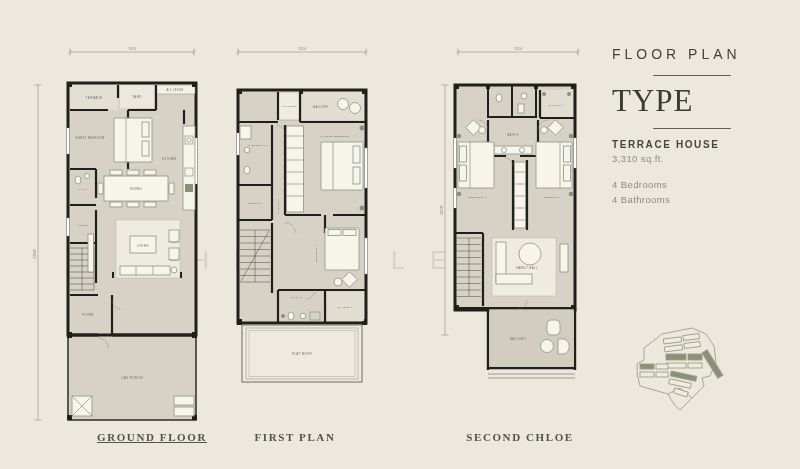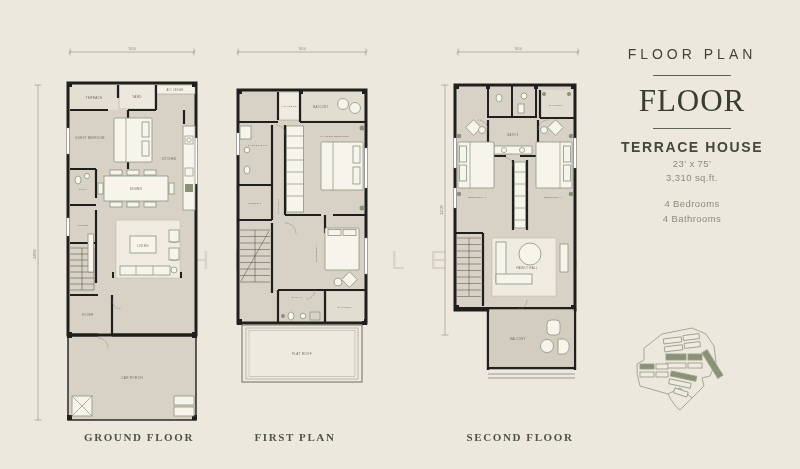--- a/index.html
+++ b/index.html
@@ -3,31 +3,31 @@
 <meta charset="utf-8">
 <style>
   html,body{margin:0;padding:0;}
   #stage{position:relative;width:800px;height:469px;background:#EDE8DD;overflow:hidden;
          font-family:"Liberation Sans",sans-serif;}
   .plan{position:absolute;top:38px;width:180px;height:402px;}
   #plan-ground{left:28px;} #plan-first{left:225px;} #plan-second{left:430px;}
   .floor-title{position:absolute;top:431px;width:170px;text-align:center;
      font-family:"Liberation Serif",serif;font-size:11px;font-weight:700;
      letter-spacing:1.6px;color:#4E5543;}
-  #title-ground{left:54px;} #title-first{left:210px;} #title-second{left:435px;}
+  #title-ground{left:67px;text-decoration:underline;} #title-first{left:210px;} #title-second{left:435px;}
   #watermark{position:absolute;left:148px;top:246px;width:470px;
      font-size:25px;letter-spacing:25px;color:rgba(176,171,156,0.35);
      white-space:nowrap;font-family:"Liberation Sans",sans-serif;}
   
-  #sidebar{position:absolute;left:612px;top:46px;width:160px;text-align:center;color:#3F4435;}
+  #sidebar{position:absolute;left:612px;top:46px;width:160px;text-align:left;color:#3F4435;}
   .sb-heading{font-size:14px;letter-spacing:4px;font-weight:500;color:#3F4435;}
   .sb-rule{width:78px;border:0;border-top:1.2px solid #5E624F;margin:13px auto 10px auto;}
   .sb-type{font-family:"Liberation Serif",serif;font-size:31px;line-height:0.95;
      letter-spacing:1px;color:#383D2E;font-weight:400;}
-  .sb-house{font-size:14px;font-weight:700;letter-spacing:1.6px;color:#44483A;margin-top:6px;}
+  .sb-house{font-size:10px;font-weight:700;letter-spacing:1.6px;color:#44483A;margin-top:6px;}
   .sb-label{font-size:9px;font-weight:700;letter-spacing:1.1px;color:#44483A;margin-top:13px;}
   .sb-value{font-size:9.5px;color:#8E8A7A;margin-top:3px;letter-spacing:0.4px;}
   .sb-rooms{font-size:9.5px;color:#8E8A7A;margin-top:14px;line-height:1.55;letter-spacing:0.4px;}
   #siteplan{position:absolute;left:630px;top:324px;}
   
   .wall{stroke:#1F1F1D;fill:none;}
   .floor{fill:#D8D2C6;}
   .furn{fill:#F7F4EC;stroke:#8A9480;stroke-width:0.8;}
   .furnline{stroke:#8A9480;stroke-width:0.7;fill:none;}
   .tread{stroke:#55534A;stroke-width:0.55;fill:none;}
@@ -375,29 +375,28 @@
 
     <g>
       <rect x="59.3" y="271.3" width="84.5" height="57.5" fill="#D3CDC0"></rect>
       <rect class="furn" x="117" y="282" width="13" height="15" rx="4"></rect>
       <circle class="furn" cx="117" cy="308" r="6.5"></circle>
       <path class="furn" d="M128 301 h6 a8 8 0 0 1 0 15 h-6 z"></path>
       <text class="rlabel" x="88" y="302" font-size="2.8" text-anchor="middle">BALCONY</text>
       <path d="M58 336 H145 M58 340 H145" stroke="#7A7668" stroke-width="0.7" fill="none"></path>
     </g>
   </svg>
-  <div id="title-second" class="floor-title">SECOND FLOOR</div>
+  <div id="title-second" class="floor-title">SECOND CHLOE</div>
 
   <div id="sidebar">
     <div class="sb-heading">FLOOR PLAN</div>
     <hr class="sb-rule">
-    <div class="sb-type">FLOOR</div>
+    <div class="sb-type">TYPE</div>
     <hr class="sb-rule">
     <div class="sb-house">TERRACE HOUSE</div>
-    <div class="sb-value">23' x 75'</div>
     <div class="sb-value">3,310 sq.ft.</div>
     <div class="sb-rooms">
       <div>4 Bedrooms</div>
       <div>4 Bathrooms</div>
     </div>
   </div>
 
   <svg id="siteplan" width="104" height="96" viewBox="0 0 104 96">
     <g stroke="#9AA089" stroke-width="0.9" fill="#EFEBE0">
       <path d="M32 10 L62 4 L76 10 L84 22 L86 38 L80 52 L72 54 L74 62 L62 74 L50 64 L38 70 L10 62 Q6 50 7 40 L14 36 L14 24 L22 18 Z" fill="#EDE8DD"></path>

